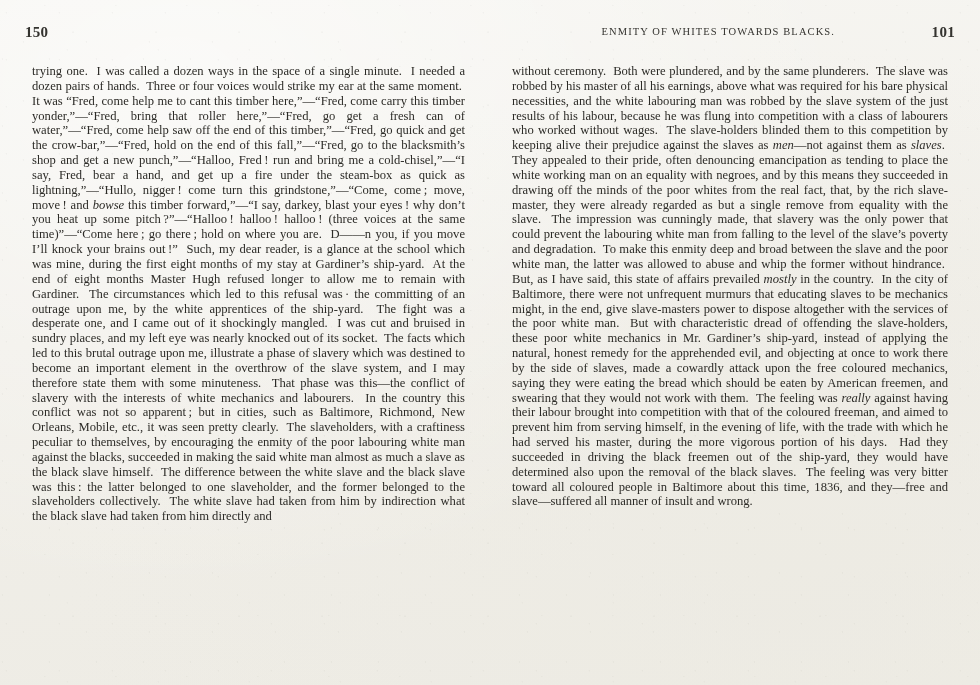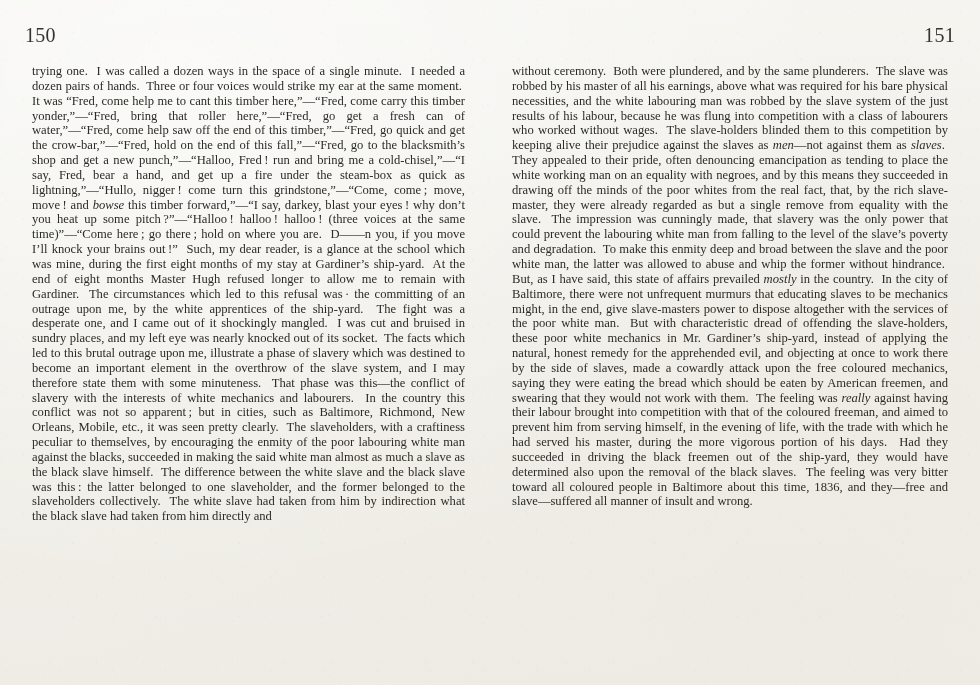--- a/index.html
+++ b/index.html
@@ -46,22 +46,22 @@
     top: 24px;
     height: 16px;
     font-size: 11.5px;
     letter-spacing: 0.6px;
     color: #34332f;
   }
   .rh-left  { left: 25px;  width: 447px; }
   .rh-right { left: 505px; width: 450px; }
 
   .folio {
-    font-weight: normal;
-    font-size: 20px;
+    font-weight: bold;
+    font-size: 15px;
     letter-spacing: 0.3px;
   }
   .rh-head-text {
     font-variant: small-caps;
     text-transform: uppercase;
     font-size: 10.5px;
     letter-spacing: 1.1px;
   }
 
   .rh-left .folio { float: left; }
@@ -92,21 +92,22 @@
 </head>
 <body>
 
 <div class="page">
 
   <div class="running-head rh-left">
     <span class="folio">150</span>
   </div>
 
   <div class="running-head rh-right">
-    <span class="folio">151</span>
+    <span class="folio">101</span>
+    <span class="rh-head-text">ENMITY OF WHITES TOWARDS BLACKS.</span>
   </div>
 
   <div class="column col-left">
     <p>trying one.&nbsp; I was called a dozen ways in the space of a single minute.&nbsp; I needed a dozen pairs of hands.&nbsp; Three or four voices would strike my ear at the same moment.&nbsp; It was “Fred, come help me to cant this timber here,”—“Fred, come carry this timber yonder,”—“Fred, bring that roller here,”—“Fred, go get a fresh can of water,”—“Fred, come help saw off the end of this timber,”—“Fred, go quick and get the crow-bar,”—“Fred, hold on the end of this fall,”—“Fred, go to the blacksmith’s shop and get a new punch,”—“Halloo, Fred ! run and bring me a cold-chisel,”—“I say, Fred, bear a hand, and get up a fire under the steam-box as quick as lightning,”—“Hullo, nigger ! come turn this grindstone,”—“Come, come ; move, move ! and <i>bowse</i> this timber forward,”—“I say, darkey, blast your eyes ! why don’t you heat up some pitch ?”—“Halloo ! halloo ! halloo ! (three voices at the same time)”—“Come here ; go there ; hold on where you are.&nbsp; D——n you, if you move I’ll knock your brains out !”&nbsp; Such, my dear reader, is a glance at the school which was mine, during the first eight months of my stay at Gardiner’s ship-yard.&nbsp; At the end of eight months Master Hugh refused longer to allow me to remain with Gardiner.&nbsp; The circumstances which led to this refusal was · the committing of an outrage upon me, by the white apprentices of the ship-yard.&nbsp; The fight was a desperate one, and I came out of it shockingly mangled.&nbsp; I was cut and bruised in sundry places, and my left eye was nearly knocked out of its socket.&nbsp; The facts which led to this brutal outrage upon me, illustrate a phase of slavery which was destined to become an important element in the overthrow of the slave system, and I may therefore state them with some minuteness.&nbsp; That phase was this—the conflict of slavery with the interests of white mechanics and labourers.&nbsp; In the country this conflict was not so apparent ; but in cities, such as Baltimore, Richmond, New Orleans, Mobile, etc., it was seen pretty clearly.&nbsp; The slaveholders, with a craftiness peculiar to themselves, by encouraging the enmity of the poor labouring white man against the blacks, succeeded in making the said white man almost as much a slave as the black slave himself.&nbsp; The difference between the white slave and the black slave was this : the latter belonged to one slaveholder, and the former belonged to the slaveholders collectively.&nbsp; The white slave had taken from him by indirection what the black slave had taken from him directly and</p>
   </div>
 
   <div class="column col-right">
     <p>without ceremony.&nbsp; Both were plundered, and by the same plunderers.&nbsp; The slave was robbed by his master of all his earnings, above what was required for his bare physical necessities, and the white labouring man was robbed by the slave system of the just results of his labour, because he was flung into competition with a class of labourers who worked without wages.&nbsp; The slave-holders blinded them to this competition by keeping alive their prejudice against the slaves as <i>men</i>—not against them as <i>slaves</i>.&nbsp; They appealed to their pride, often denouncing emancipation as tending to place the white working man on an equality with negroes, and by this means they succeeded in drawing off the minds of the poor whites from the real fact, that, by the rich slave-master, they were already regarded as but a single remove from equality with the slave.&nbsp; The impression was cunningly made, that slavery was the only power that could prevent the labouring white man from falling to the level of the slave’s poverty and degradation.&nbsp; To make this enmity deep and broad between the slave and the poor white man, the latter was allowed to abuse and whip the former without hindrance.&nbsp; But, as I have said, this state of affairs prevailed <i>mostly</i> in the country.&nbsp; In the city of Baltimore, there were not unfrequent murmurs that educating slaves to be mechanics might, in the end, give slave-masters power to dispose altogether with the services of the poor white man.&nbsp; But with characteristic dread of offending the slave-holders, these poor white mechanics in Mr. Gardiner’s ship-yard, instead of applying the natural, honest remedy for the apprehended evil, and objecting at once to work there by the side of slaves, made a cowardly attack upon the free coloured mechanics, saying they were eating the bread which should be eaten by American freemen, and swearing that they would not work with them.&nbsp; The feeling was <i>really</i> against having their labour brought into competition with that of the coloured freeman, and aimed to prevent him from serving himself, in the evening of life, with the trade with which he had served his master, during the more vigorous portion of his days.&nbsp; Had they succeeded in driving the black freemen out of the ship-yard, they would have determined also upon the removal of the black slaves.&nbsp; The feeling was very bitter toward all coloured people in Baltimore about this time, 1836, and they—free and slave—suffered all manner of insult and wrong.</p>
   </div>
 

